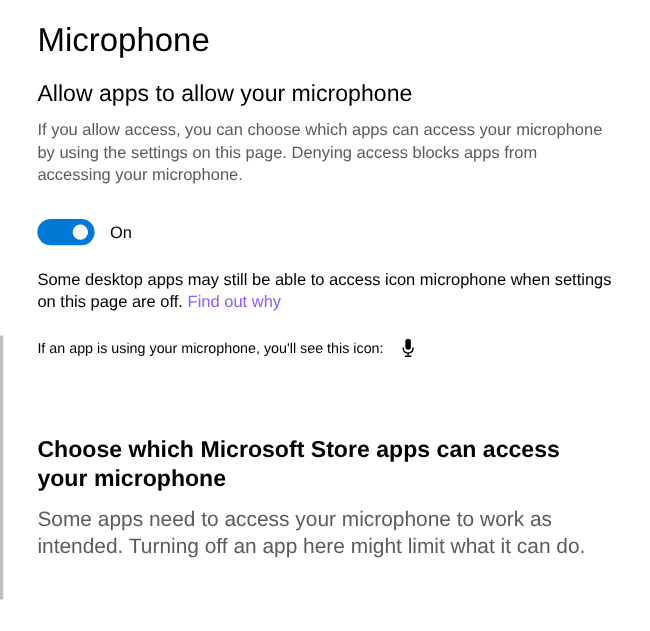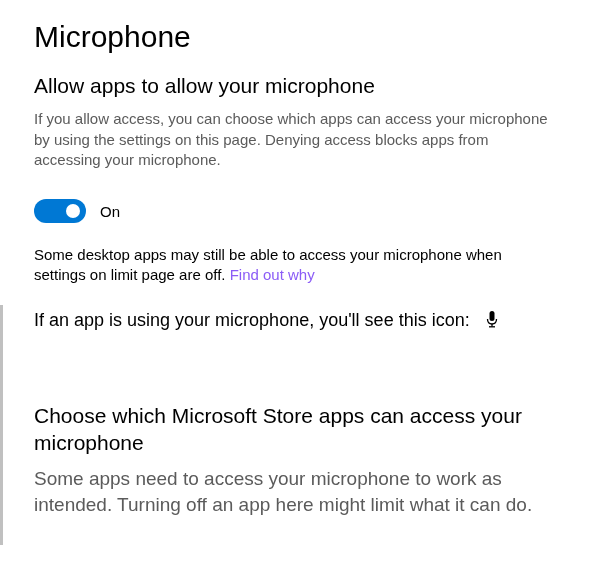--- a/index.html
+++ b/index.html
@@ -80,34 +80,34 @@
     }
     .link {
       color: #8b5cf6;
       text-decoration: none;
       cursor: pointer;
     }
     .icon-row {
       display: flex;
       align-items: center;
       gap: 16px;
-      font-size: 18px;
+      font-size: 13px;
       color: #000;
       line-height: 1.35;
       margin-bottom: 70px;
     }
     .mic-icon-svg {
       width: 12px;
       height: 17px;
       display: inline-block;
       vertical-align: middle;
     }
     .section2-heading {
       font-size: 21px;
-      font-weight: 400;
+      font-weight: 700;
       color: #000;
       line-height: 1.3;
       margin-bottom: 10px;
     }
     .description2 {
       font-size: 19px;
       color: #5b5b5b;
       line-height: 1.35;
     }
   </style>
@@ -123,21 +123,21 @@
 <p class="description">If you allow access, you can choose which apps can access your microphone by using the settings on this page. Denying access blocks apps from accessing your microphone.</p>
 
 <div class="toggle-row">
   <div class="toggle">
     <div class="toggle-knob"></div>
   </div>
   <span class="toggle-label">On</span>
 </div>
 
 <p class="body-text">
-  <span>Some desktop apps may still be able to access your microphone when settings on limit page are off. </span><a class="link">Find out why</a>
+  <span>Some desktop apps may still be able to access icon microphone when settings on this page are off. </span><a class="link">Find out why</a>
 </p>
 
 <div class="icon-row">
   <span>If an app is using your microphone, you'll see this icon:</span>
   <svg class="mic-icon-svg" viewBox="0 0 12 17">
     <rect x="3.5" y="0" width="5" height="10" rx="2.5" fill="#000"></rect>
     <path d="M 1.5 8 Q 1.5 13 6 13 Q 10.5 13 10.5 8" stroke="#000" stroke-width="1.3" fill="none"></path>
     <line x1="6" y1="13" x2="6" y2="15.5" stroke="#000" stroke-width="1.3"></line>
     <line x1="3" y1="15.8" x2="9" y2="15.8" stroke="#000" stroke-width="1.3"></line>
   </svg>

